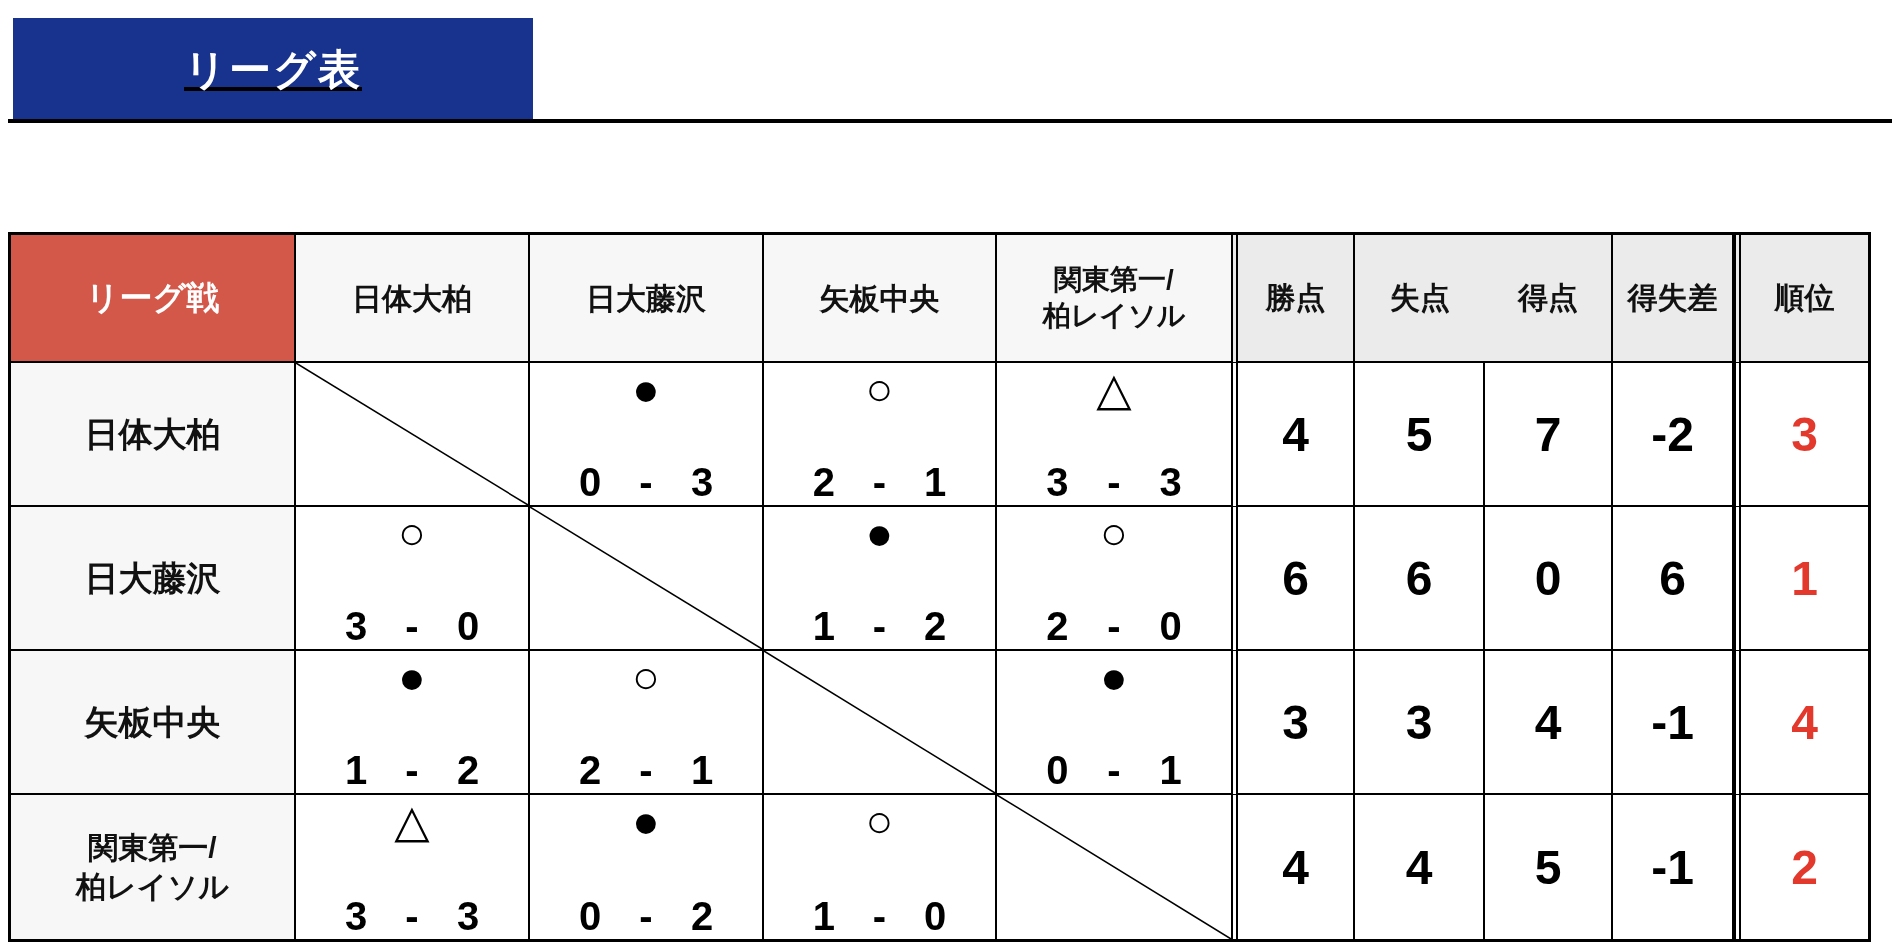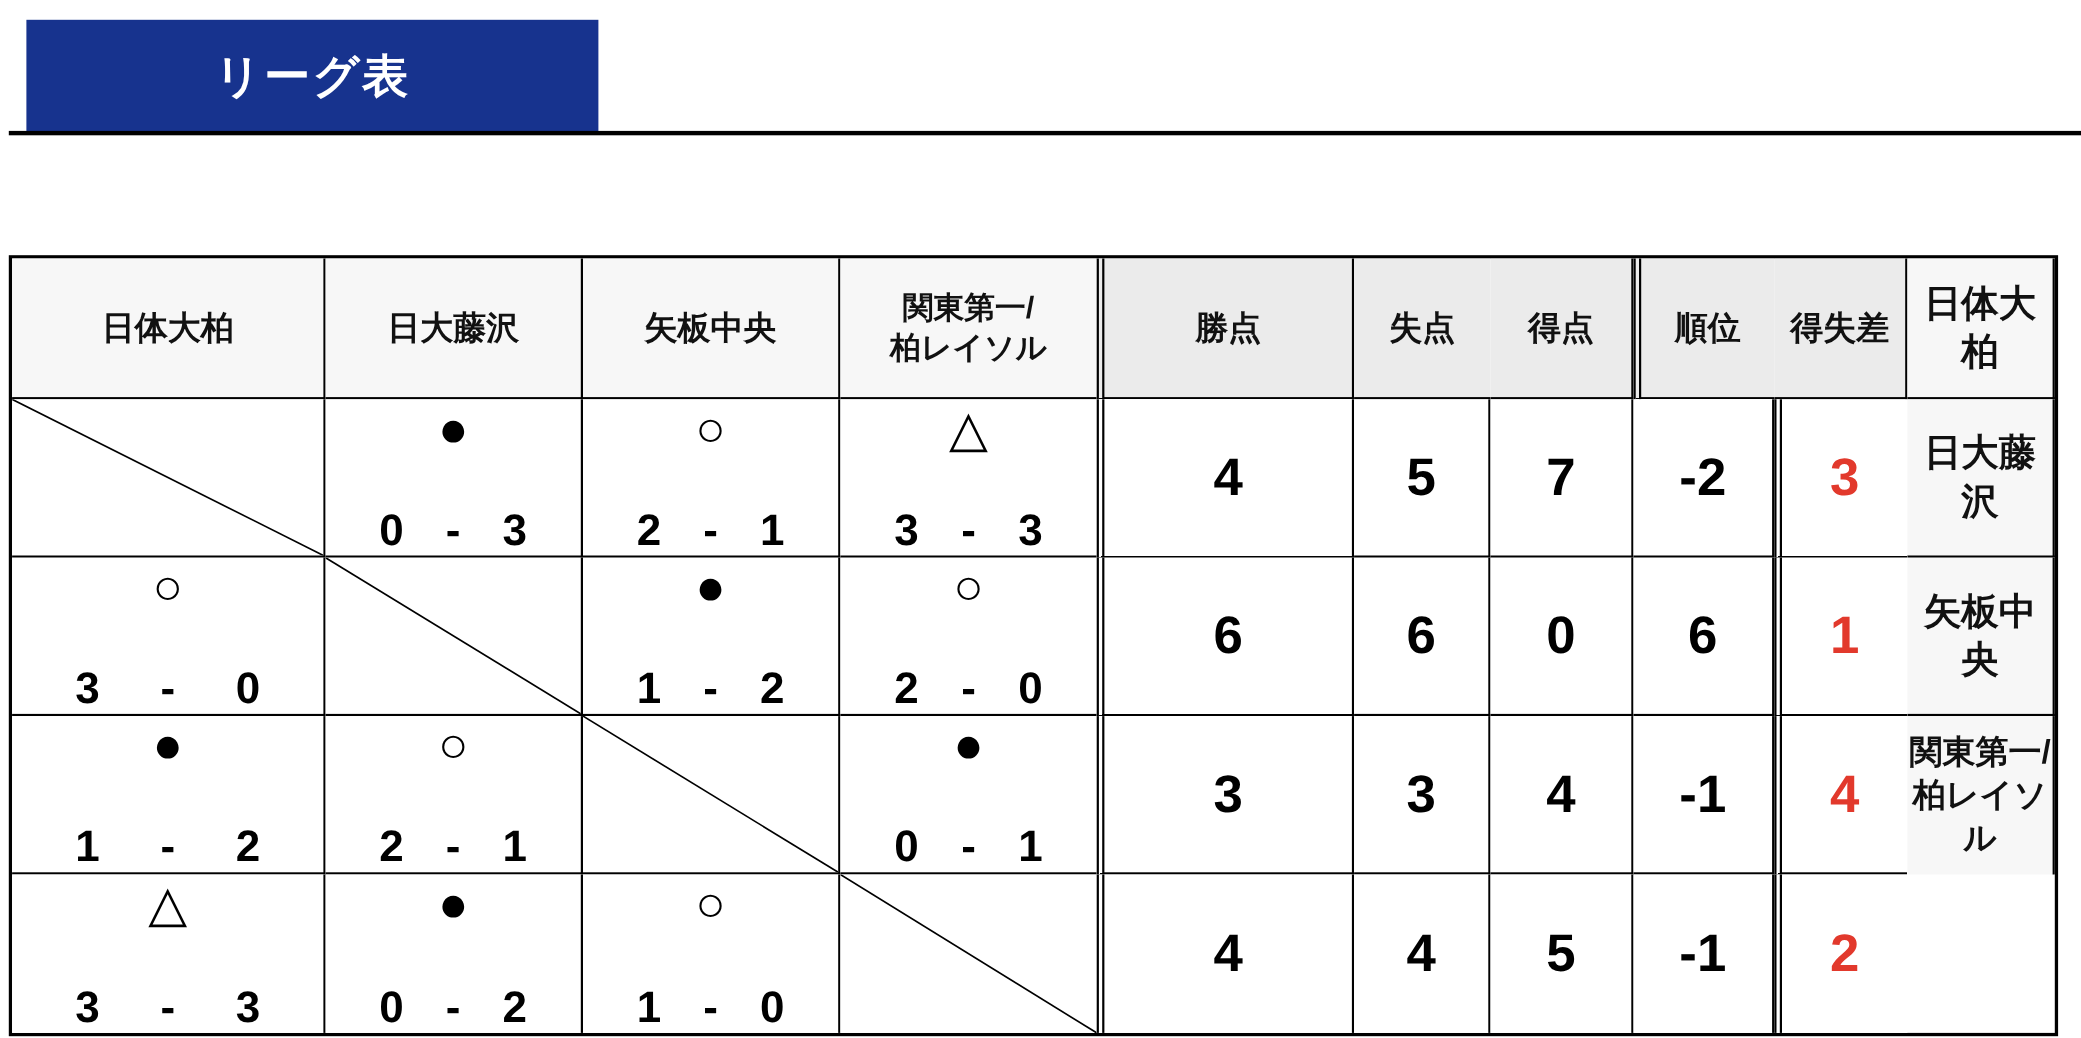--- a/index.html
+++ b/index.html
@@ -1,21 +1,21 @@
 <!DOCTYPE html>
 <html><head>
 <meta charset="utf-8">
 <style>
   html,body{margin:0;padding:0;background:#fff;}
   body{font-family:"Liberation Sans","DejaVu Sans",sans-serif;}
   .page{position:relative;width:1892px;height:944px;background:#fff;overflow:hidden;}
 
   
-  .banner{position:absolute;left:24px;top:18px;width:520px;height:103px;
-          background:#17338e;display:flex;align-items:center;justify-content:center;}
+  .banner{position:absolute;left:13px;top:18px;width:520px;height:103px;
+          background:#17338e;display:flex;align-items:center;justify-content:center;text-decoration:underline;}
   .banner-title{color:#fff;font-size:42px;font-weight:bold;letter-spacing:2px;}
   .banner-rule{position:absolute;left:8px;top:119px;width:1884px;height:4px;background:#000;}
 
   
   .league-table{position:absolute;left:8px;top:232px;
     display:grid;
     grid-template-columns:285px 234px 234px 233px 234px 124px 130px 128px 121px 134px;
     grid-template-rows:128px 144px 144px 144px 144px;
     border:3px solid #000;background:#fff;}
   .cell{box-sizing:border-box;position:relative;display:flex;flex-direction:column;
@@ -47,20 +47,23 @@
 
 <div class="page">
 
   <div class="banner">
     <span class="banner-title">リーグ表</span>
   </div>
   <div class="banner-rule"></div>
 
   <div class="league-table">
 
+    <div class="cell corner">
+      <span>リーグ戦</span>
+    </div>
     <div class="cell team-head">
       <span>日体大柏</span>
     </div>
     <div class="cell team-head">
       <span>日大藤沢</span>
     </div>
     <div class="cell team-head">
       <span>矢板中央</span>
     </div>
     <div class="cell team-head no-right" style="font-size:28px;">
@@ -69,25 +72,25 @@
     </div>
     <div class="cell stat-head dbl-left">
       <span>勝点</span>
     </div>
     <div class="cell stat-head no-right">
       <span>失点</span>
     </div>
     <div class="cell stat-head">
       <span>得点</span>
     </div>
+    <div class="cell stat-head no-right" style="border-right:2px solid #000;">
+      <span>得失差</span>
+    </div>
     <div class="cell stat-head col-last dbl-left">
       <span>順位</span>
-    </div>
-    <div class="cell stat-head no-right" style="border-right:2px solid #000;">
-      <span>得失差</span>
     </div>
 
     <div class="cell row-label">
       <span>日体大柏</span>
     </div>
     <div class="cell">
       <svg class="diag-svg" viewBox="0 0 100 100" preserveAspectRatio="none">
           <line x1="0" y1="0" x2="100" y2="100" stroke="#000" stroke-width="1.5" vector-effect="non-scaling-stroke"></line>
         </svg>
     </div>

